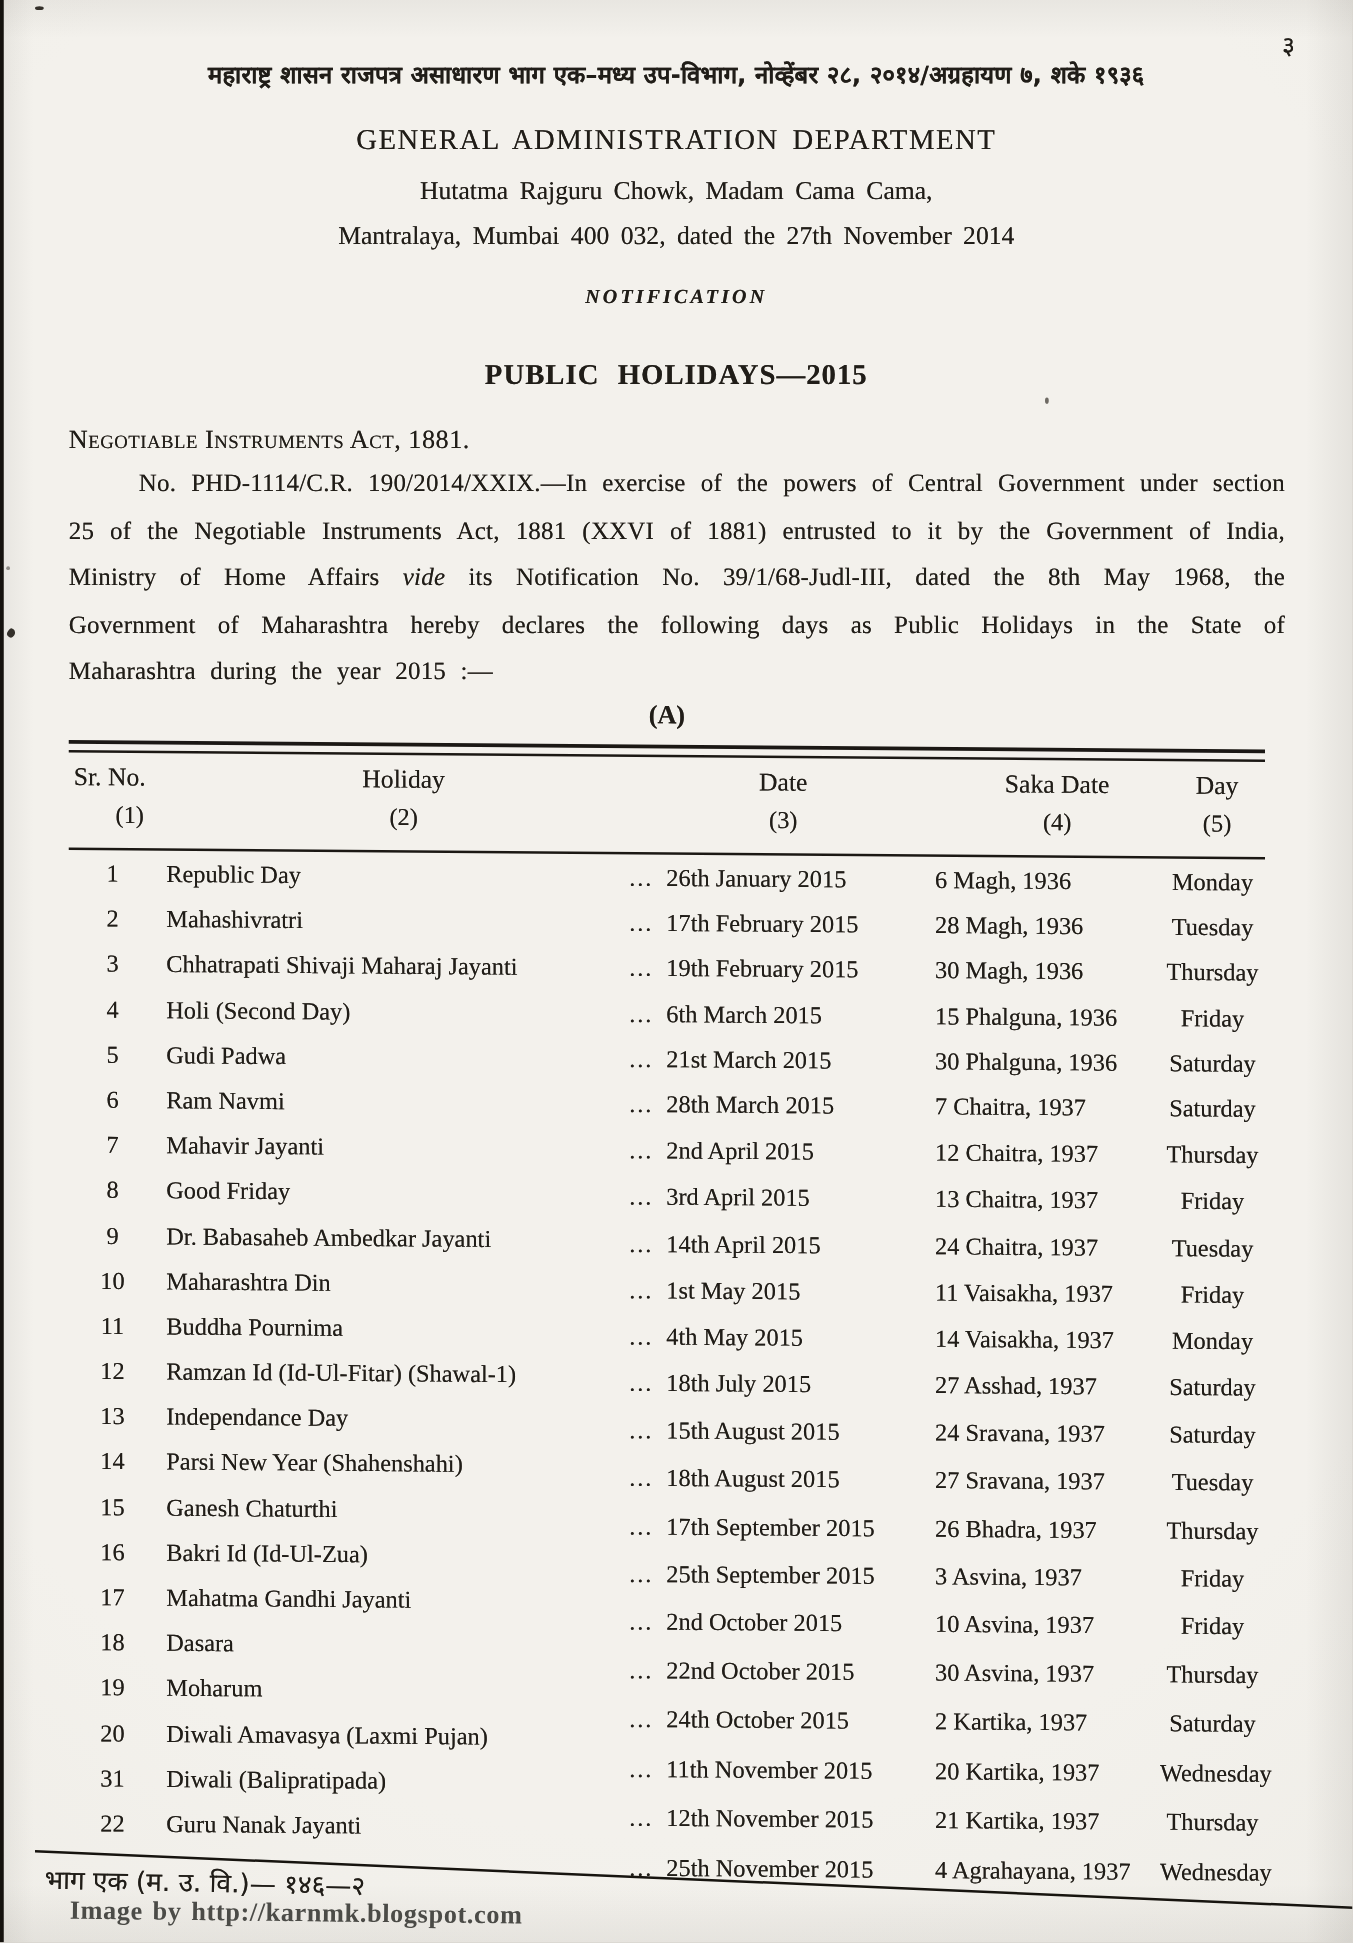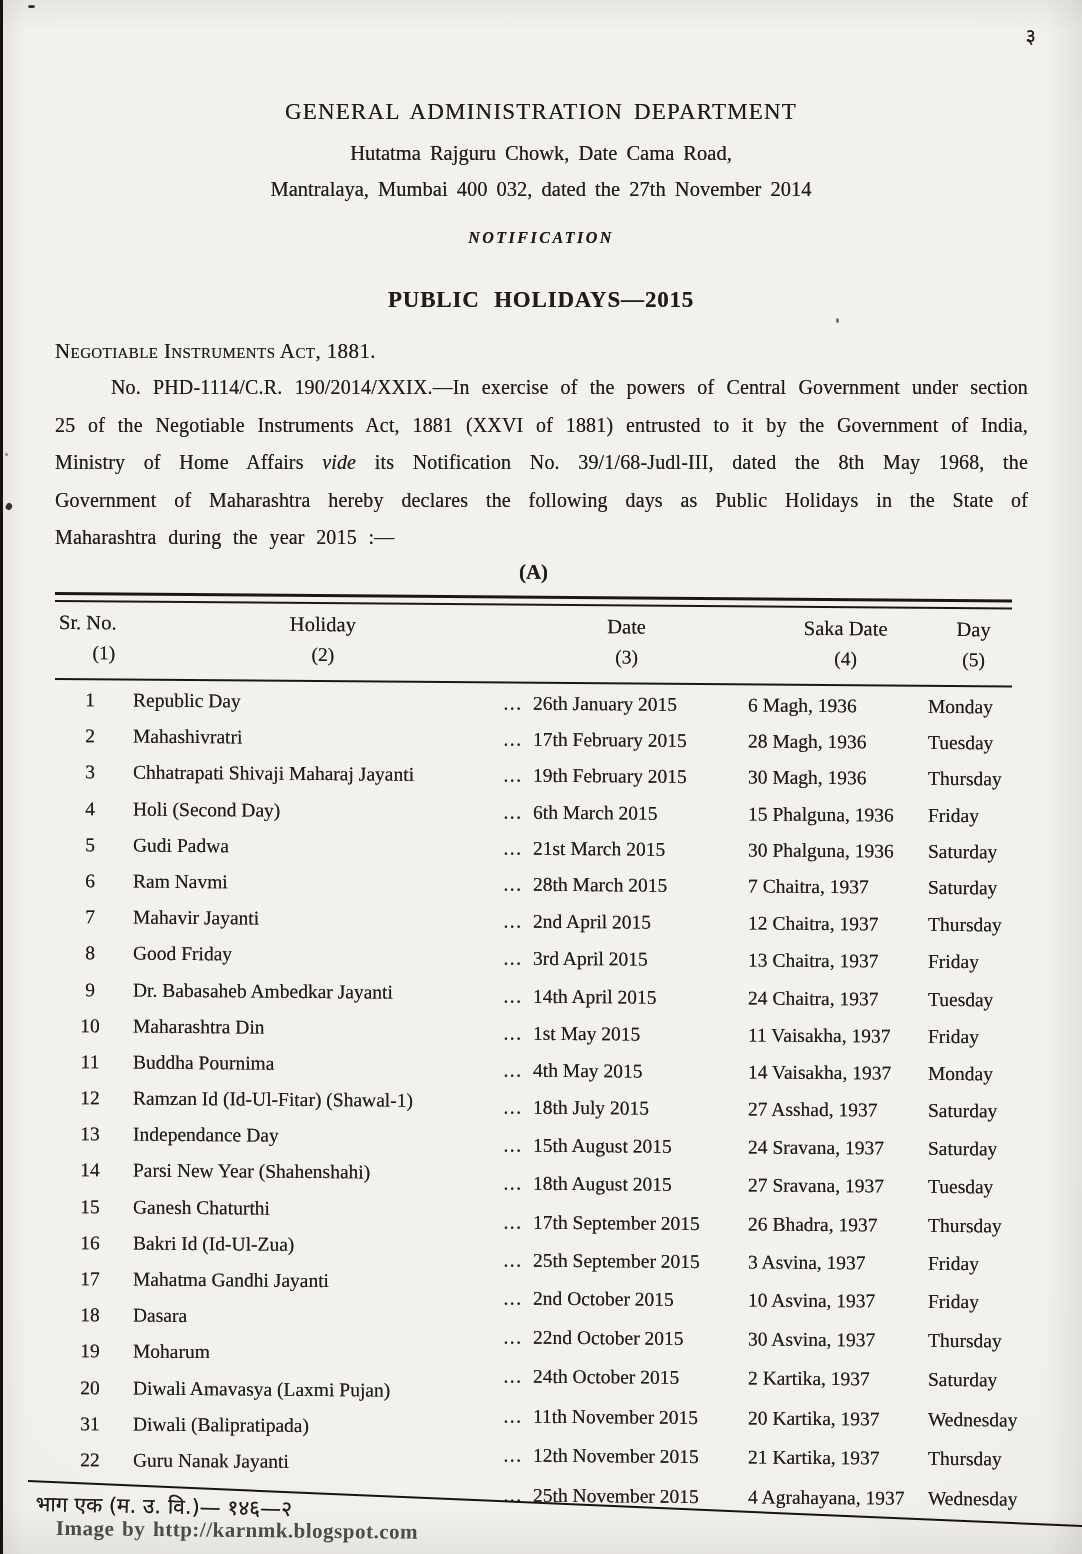--- a/index.html
+++ b/index.html
@@ -51,21 +51,21 @@
   .h-day{width:77px;text-align:center;}
 
   .rows{margin-top:9px;}
   .trow{display:flex;height:36.2px;font-size:19.5px;align-items:flex-start;}
   .c-sr{width:70px;text-align:center;}
   .c-holiday{width:360px;padding-left:8px;white-space:nowrap;}
   .rgt{display:flex;width:519px;}
   .c-dots{width:40px;text-align:center;letter-spacing:1.5px;}
   .c-date{width:215px;white-space:nowrap;}
   .c-saka{width:180px;white-space:nowrap;}
-  .c-day{width:84px;text-align:left;white-space:nowrap;}
+  .c-day{width:84px;text-align:center;white-space:nowrap;}
 
   .trow:nth-child(7)  .rgt{transform:translateY(1px);}
   .trow:nth-child(8)  .rgt{transform:translateY(2px);}
   .trow:nth-child(9)  .rgt{transform:translateY(3px);}
   .trow:nth-child(10) .rgt{transform:translateY(4px);}
   .trow:nth-child(11) .rgt{transform:translateY(5px);}
   .trow:nth-child(12) .rgt{transform:translateY(6px);}
   .trow:nth-child(13) .rgt{transform:translateY(8px);}
   .trow:nth-child(14) .rgt{transform:translateY(10px);}
   .trow:nth-child(15) .rgt{transform:translateY(12px);}
@@ -85,24 +85,25 @@
   .credit{left:56px;top:1516px;font-size:21px;font-weight:bold;color:var(--credit);
     letter-spacing:.5px;word-spacing:2px;transform:rotate(.6deg);transform-origin:0 0;text-shadow:none;}
 </style>
 </head>
 <body>
 
 <div class="page">
 
   <div class="abs edge-line"></div>
 
+  <div class="abs masthead">महाराष्ट्र शासन राजपत्र असाधारण भाग एक–मध्य उप-विभाग, नोव्हेंबर २८, २०१४/अग्रहायण ७, शके १९३६</div>
   <div class="abs page-num">३</div>
 
   <div class="abs department">GENERAL ADMINISTRATION DEPARTMENT</div>
-  <div class="abs addr1">Hutatma Rajguru Chowk, Date Cama Road,</div>
+  <div class="abs addr1">Hutatma Rajguru Chowk, Madam Cama Cama,</div>
   <div class="abs addr2">Mantralaya, Mumbai 400 032, dated the 27th November 2014</div>
 
   <div class="abs notification">NOTIFICATION</div>
   <div class="abs subject">PUBLIC HOLIDAYS—2015</div>
 
   <div class="abs act">Negotiable Instruments Act, 1881.</div>
 
   <p class="abs para"><span>No. PHD-1114/C.R. 190/2014/XXIX.—In exercise of the powers of Central Government under section 25 of the Negotiable Instruments Act, 1881 (XXVI of 1881) entrusted to it by the Government of India, Ministry of Home Affairs </span><span class="vide">vide</span><span> its Notification No. 39/1/68-Judl-III, dated the 8th May 1968, the Government of Maharashtra hereby declares the following days as Public Holidays in the State of Maharashtra during the year 2015 :—</span></p>
 
   <div class="abs holiday-table">

